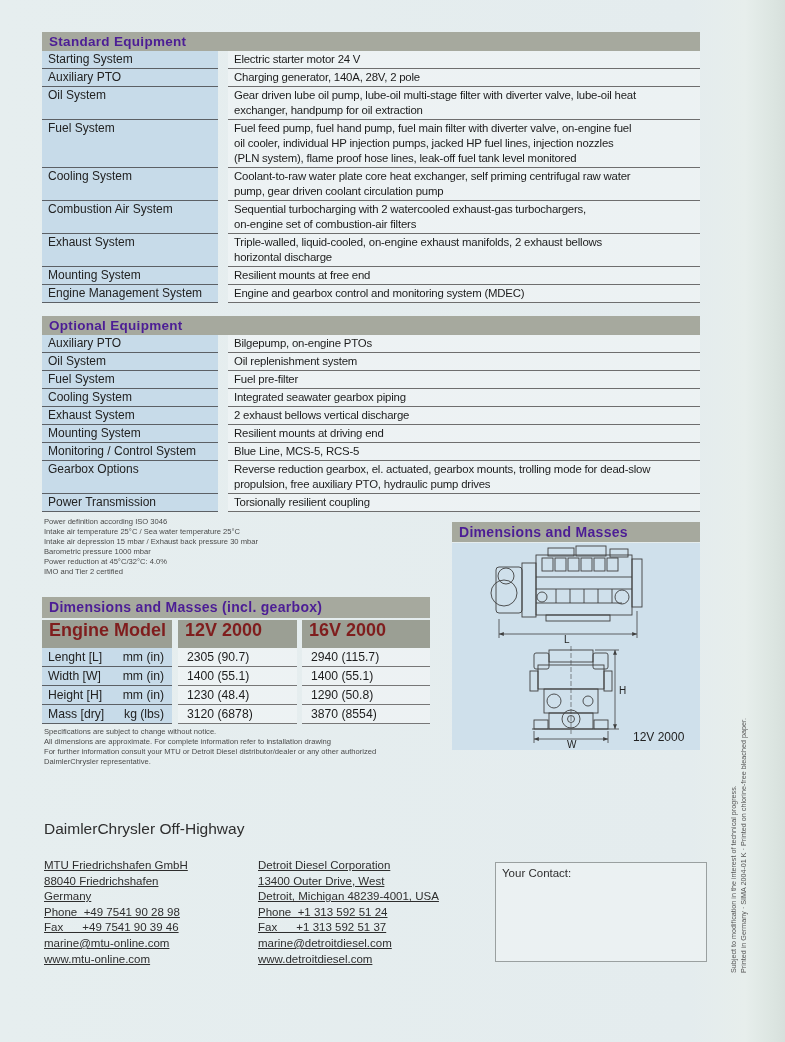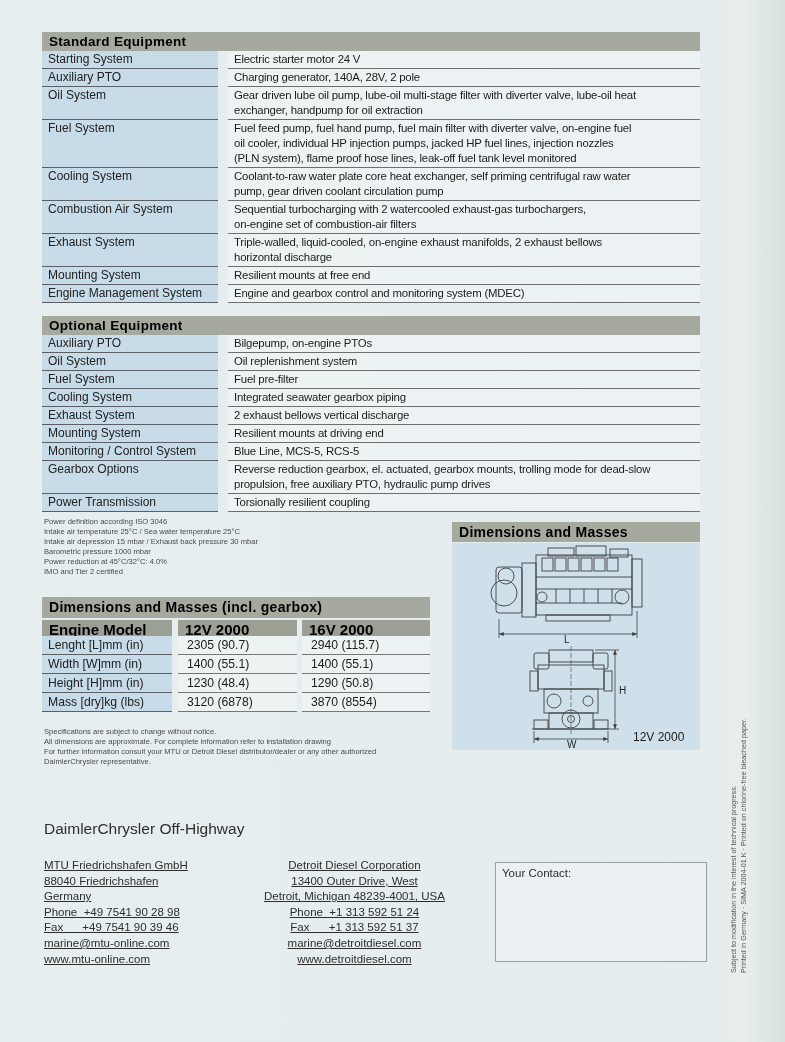--- a/index.html
+++ b/index.html
@@ -4,21 +4,21 @@
 <style>
   html,body{margin:0;padding:0;}
   body{font-family:"Liberation Sans", sans-serif;}
   .page{
     position:relative;width:785px;height:1042px;overflow:hidden;
     background:linear-gradient(90deg,#e6eeef 0px,#e4ecee 690px,#e7eeec 745px,#dde6e2 770px,#d7e0dc 785px);
     color:#1f1f1f;
   }
   
   .bar{
-    background:#a6a99e;color:#000000;font-weight:bold;font-size:13.5px;
+    background:#a6a99e;color:#4c1d95;font-weight:bold;font-size:13.5px;
     letter-spacing:.3px;line-height:19px;height:19px;padding-left:7px;
   }
   
   .eq-table{position:absolute;left:42px;width:658px;}
   .eq-std{top:32px;}
   .eq-opt{top:316px;}
   .eq-row{display:grid;grid-template-columns:176px 10px 472px;}
   .eq-label{
     background:#c7dbe9;border-bottom:1px solid #5c6065;
     font-size:12px;line-height:15px;padding:1px 2px 1px 6px;color:#222;
@@ -30,42 +30,42 @@
     padding:1px 0 1px 6px;white-space:pre;color:#1c1c1c;
   }
   
   .notes{position:absolute;left:44px;font-size:7.6px;line-height:10px;color:#4a4a4a;}
   .notes-cond{top:517px;width:400px;}
   .notes-dims{top:727px;width:430px;}
   
   .dim-table{position:absolute;left:42px;top:597px;width:388px;}
   .dim-title{height:21px;line-height:21px;font-size:14px;}
   .dim-head{display:grid;grid-template-columns:130px 6px 119px 5px 128px;margin-top:2px;}
-  .dim-head-cell{background:#9b9f94;color:#000000;font-weight:bold;font-size:15px;line-height:20px;height:16px;padding-left:7px;}
+  .dim-head-cell{background:#9b9f94;color:#7f1d1d;font-weight:bold;font-size:18px;line-height:20px;height:28px;padding-left:7px;}
   .dim-row{display:grid;grid-template-columns:130px 6px 119px 5px 128px;}
   .dim-label{
-    background:#c7dbe9;border-bottom:1px solid #5c6065;display:flex;
+    background:#c7dbe9;border-bottom:1px solid #5c6065;display:flex;justify-content:space-between;
     font-size:12.2px;line-height:18px;height:18px;padding:0 8px 0 6px;color:#222;
   }
   .dim-val{
     border-bottom:1px solid #777;background:rgba(255,255,255,0.30);
     font-size:12.2px;line-height:18px;height:18px;padding-left:9px;color:#1c1c1c;
   }
   
   .diagram{position:absolute;left:452px;top:522px;width:248px;}
   .diagram .bar{font-size:14px;height:20px;line-height:20px;}
   .panel{margin-top:1px;background:#cfe0eb;width:248px;height:207px;}
   .panel svg{display:block;}
   .panel text{font-family:"Liberation Sans",sans-serif;fill:#222;}
   
   .footer-heading{position:absolute;left:44px;top:820px;font-size:15.5px;color:#2e2e2e;}
   .contact{position:absolute;top:858px;font-size:11.5px;line-height:15.6px;color:#2e2e2e;}
   .contact div{white-space:pre;text-decoration:underline;}
   .contact-mtu{left:44px;}
-  .contact-ddc{left:264px;text-align:center;}
+  .contact-ddc{left:258px;}
   .your-contact{
     position:absolute;left:495px;top:862px;width:212px;height:100px;
     border:1px solid #9aa0a0;background:rgba(255,255,255,0.25);
     font-size:11.5px;color:#2e2e2e;padding:4px 5px 0 6px;box-sizing:border-box;
   }
   
   .sidenote{
     position:absolute;left:729px;top:973px;width:278px;
     transform:rotate(-90deg);transform-origin:0 0;
     font-size:7.2px;line-height:10px;color:#555;

